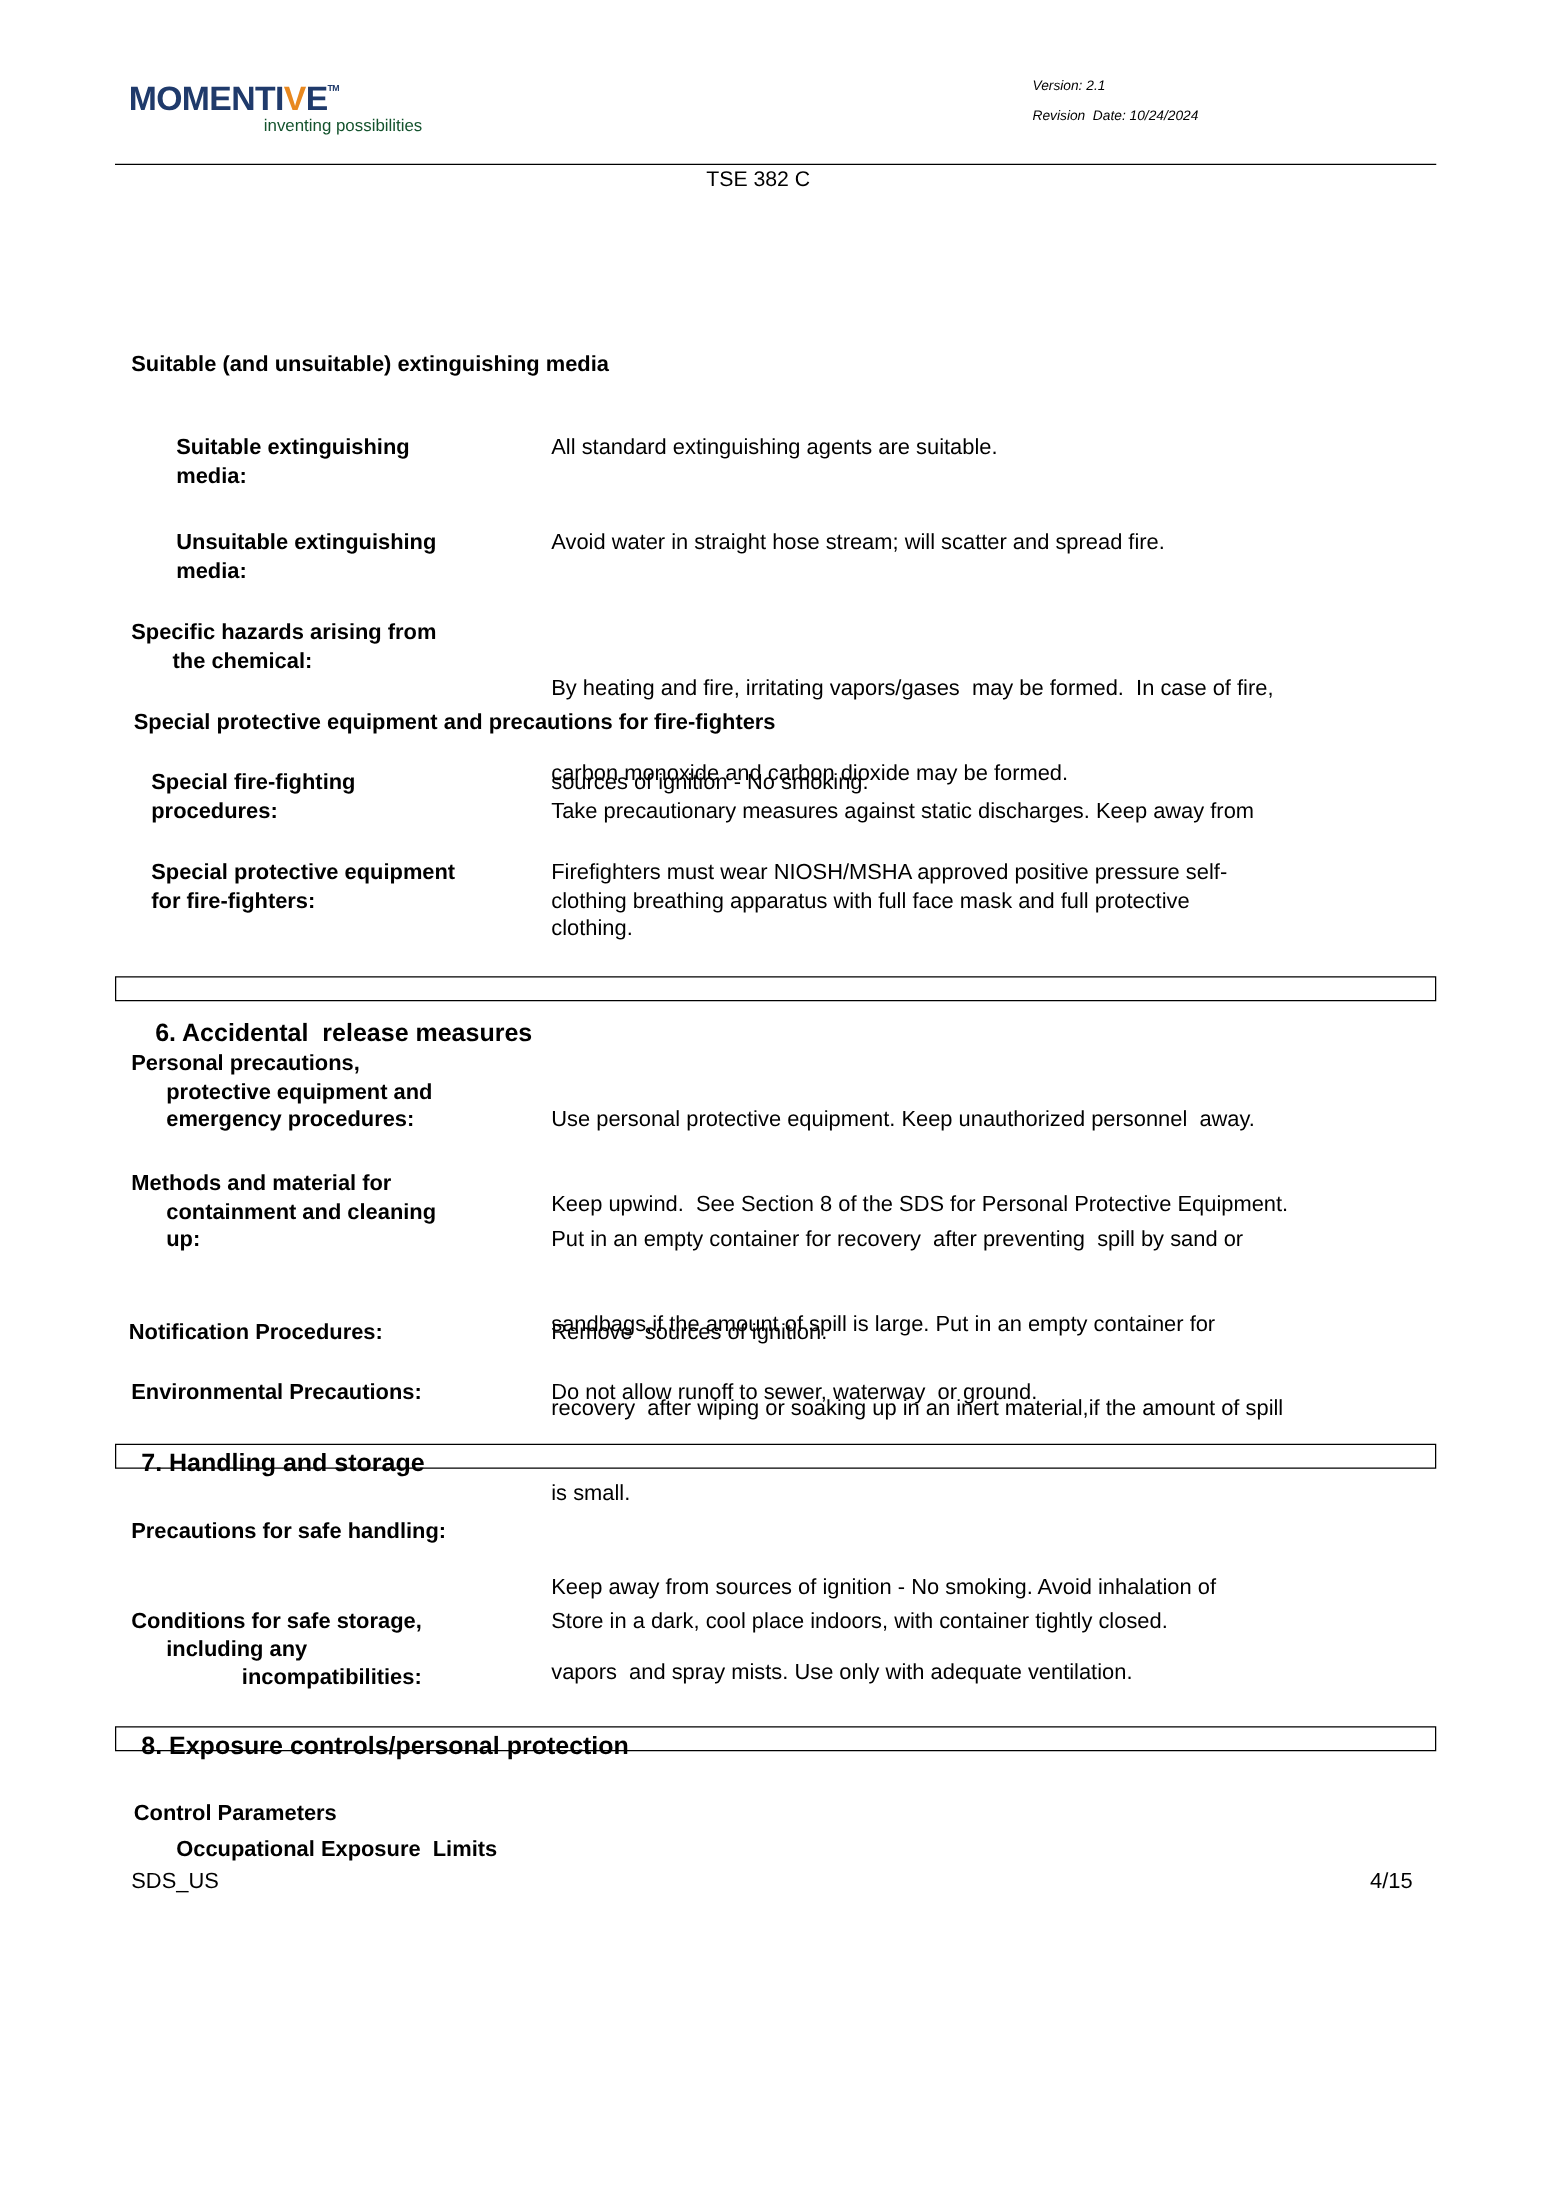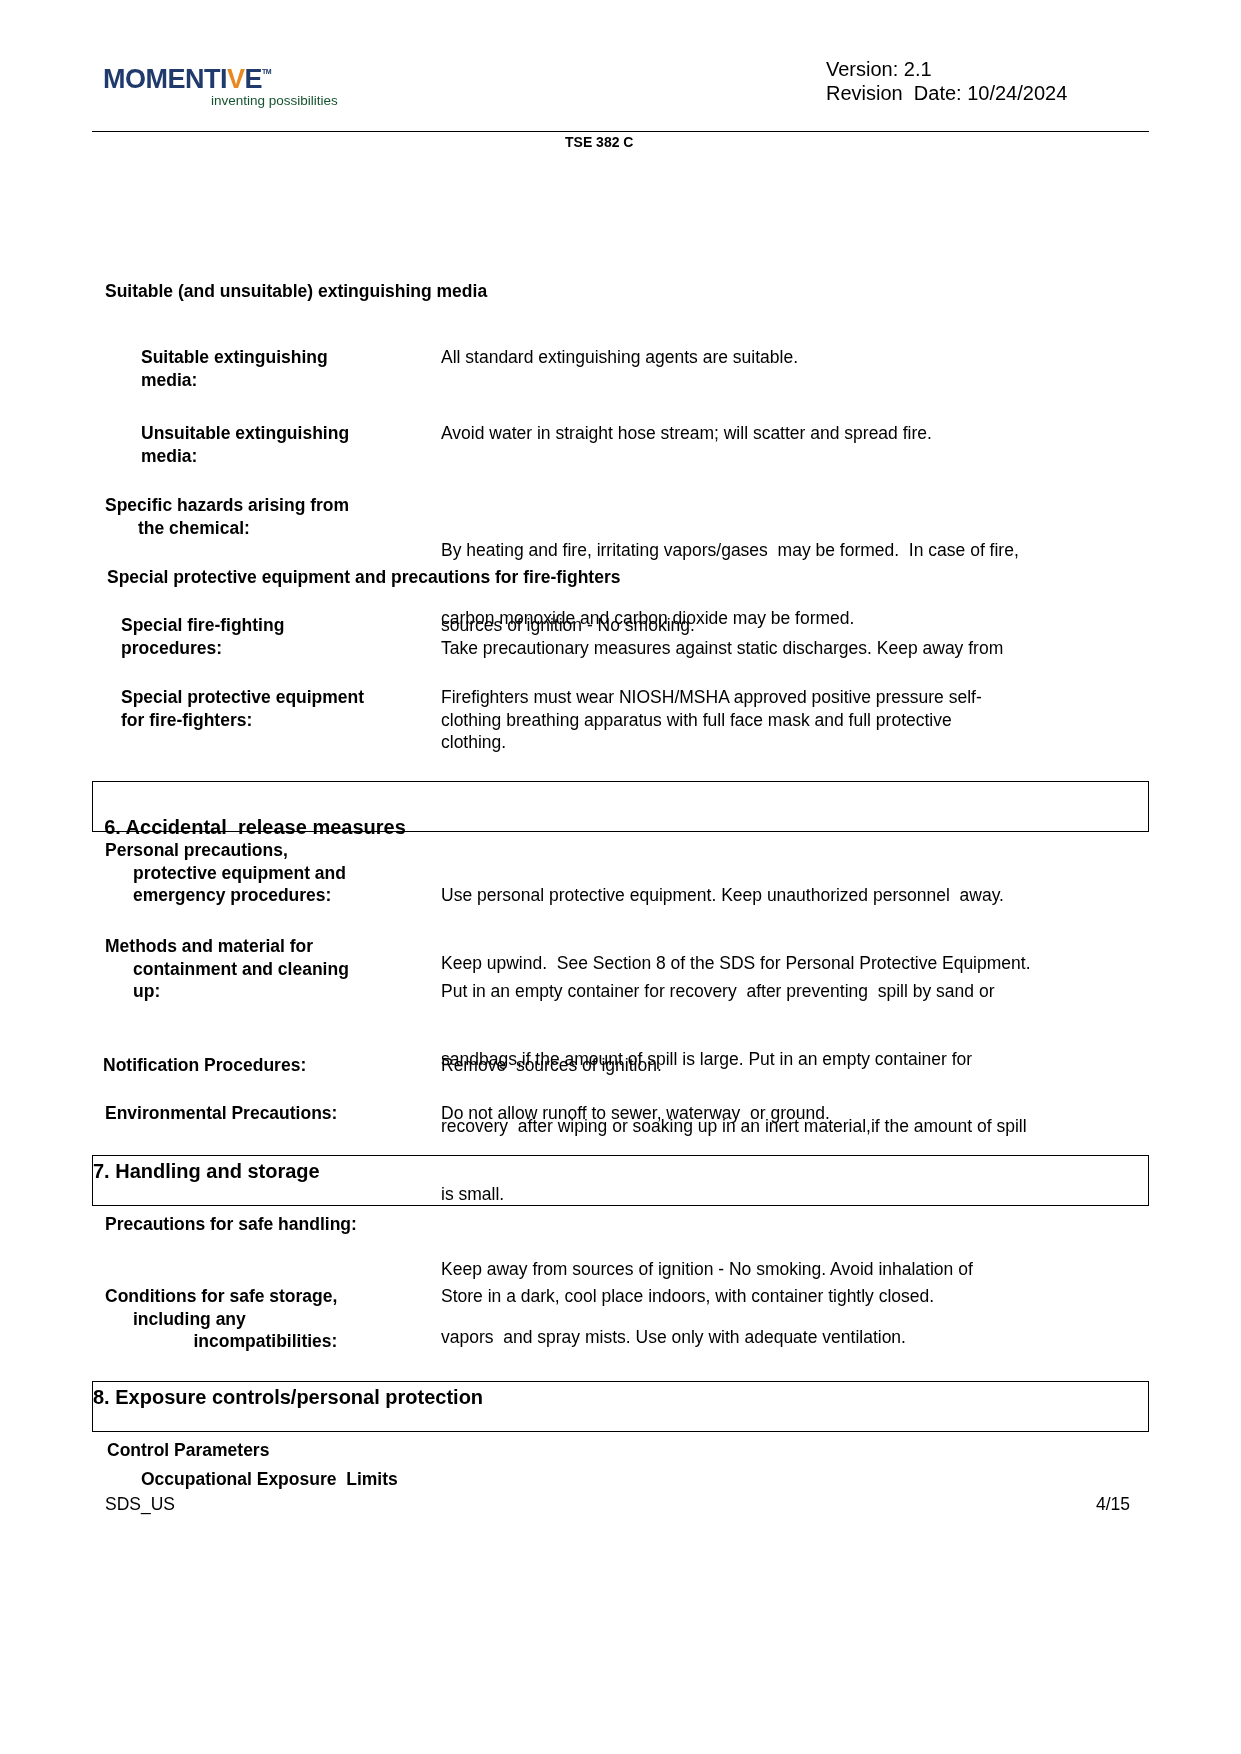--- a/index.html
+++ b/index.html
@@ -4,28 +4,28 @@
 <style>
   html, body { margin: 0; padding: 0; background: #ffffff; }
   body { width: 1241px; height: 1754px; position: relative; overflow: hidden;
          font-family: "Liberation Sans", sans-serif; color: #000; }
   .abs { position: absolute; }
   .logo-word { font-family: "Liberation Sans", sans-serif; font-weight: bold; font-size: 27px;
                color: #1f3a6b; letter-spacing: -0.5px; }
   .logo-v { color: #e8881f; }
   .logo-tm { font-size: 7px; color: #1f3a6b; vertical-align: top; position: relative; top: 4px; }
   .logo-tag { font-size: 13.5px; color: #14532d; }
-  .hdr-meta { font-size: 20px; line-height: 24px; }
+  .hdr-meta { font-size: 11px; line-height: 24px; font-style: italic; }
   .hr { border-top: 1.5px solid #000; }
-  .prod { font-weight: bold; font-size: 14px; }
+  .prod { font-weight: normal; font-size: 17px; }
   .subhead { font-weight: bold; font-size: 17.5px; }
   .lbl { font-weight: bold; font-size: 17.5px; line-height: 22.5px; }
   .val { font-size: 17.5px; line-height: 22.5px; }
-  .secbox { border: 1.5px solid #000; box-sizing: border-box; height: 51px;
-            font-weight: bold; font-size: 20px; line-height: 30px; padding-left: 0; }
+  .secbox { border: 1.5px solid #000; box-sizing: border-box; height: 20px;
+            font-weight: bold; font-size: 20px; line-height: 30px; padding-left: 20px; }
   .foot { font-size: 17.5px; }
 </style>
 </head>
 <body>
 
 <div class="abs" style="left:103px; top:64px;">
   <div class="logo-word">
     <span>MOMENTI</span><span class="logo-v">V</span><span>E</span><span class="logo-tm">TM</span>
   </div>
   <div class="logo-tag" style="margin-left:108px; margin-top:-2px;">inventing possibilities</div>

